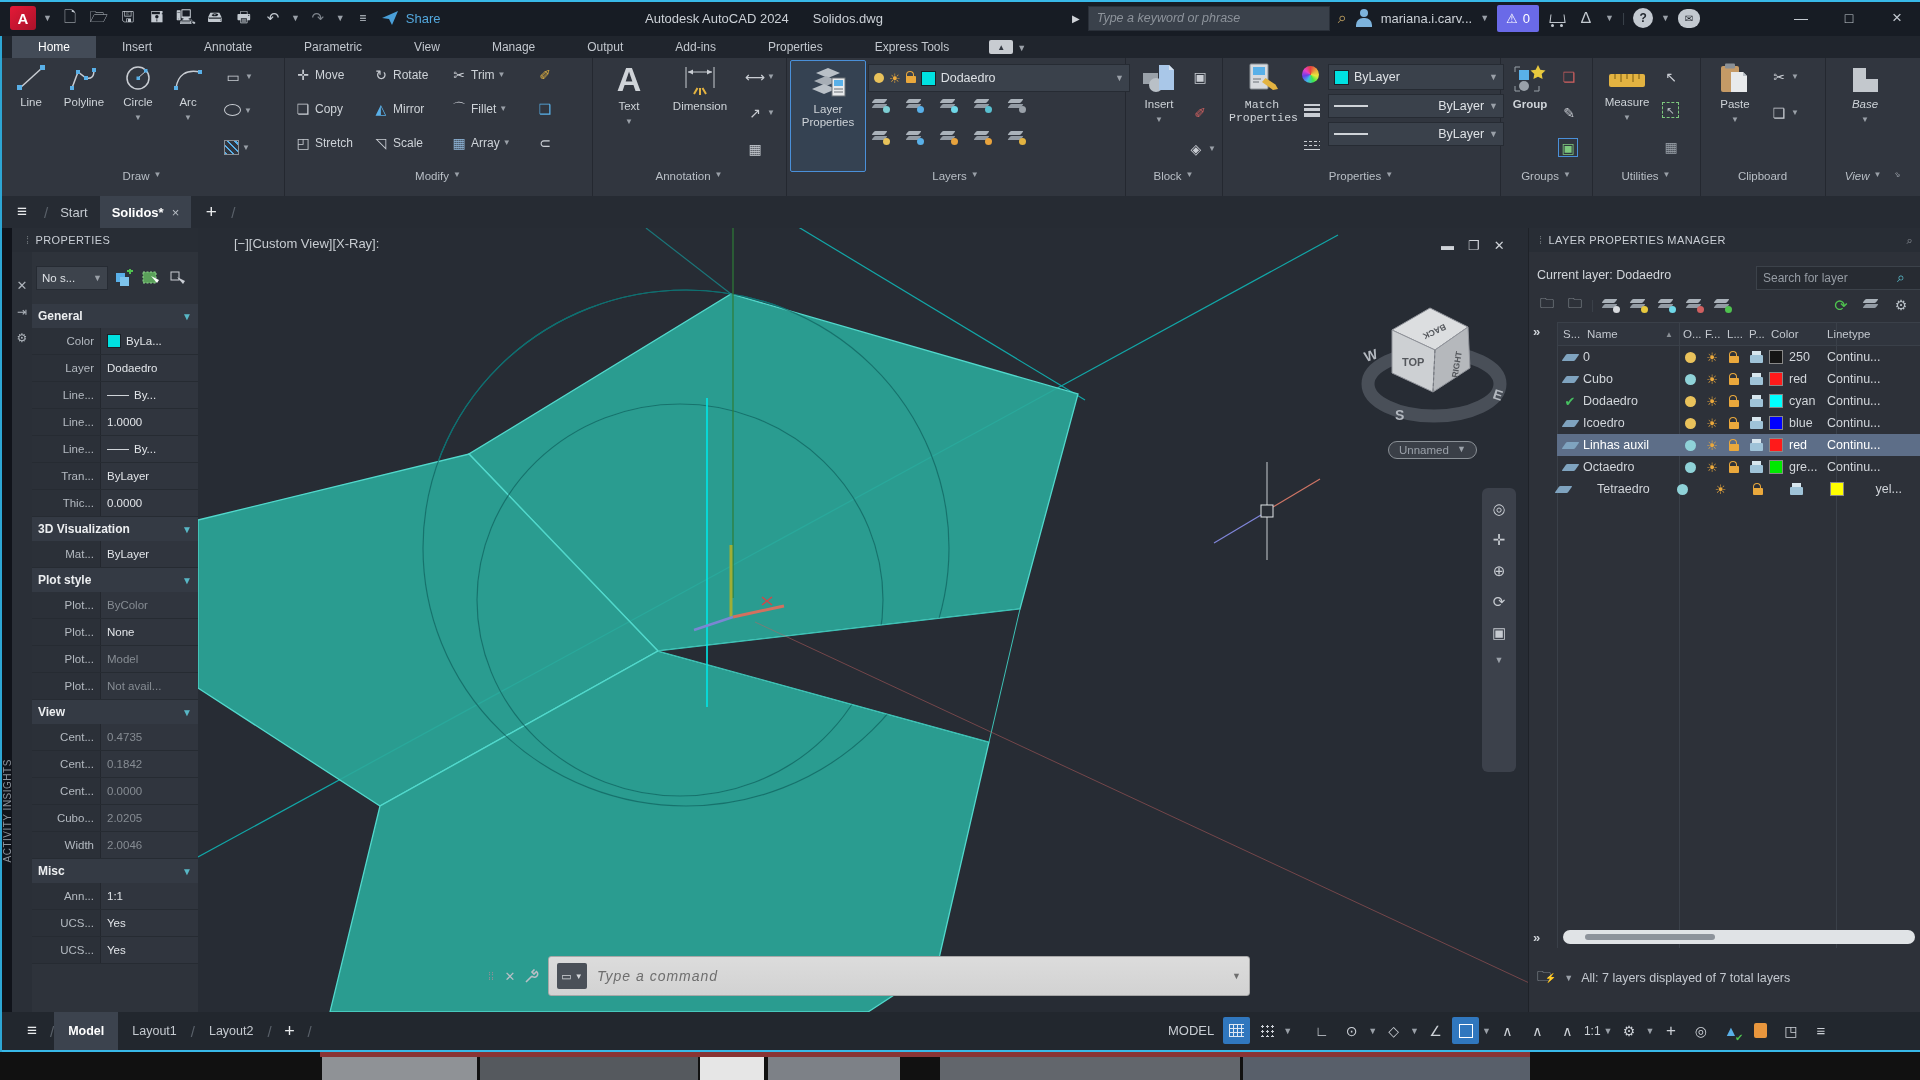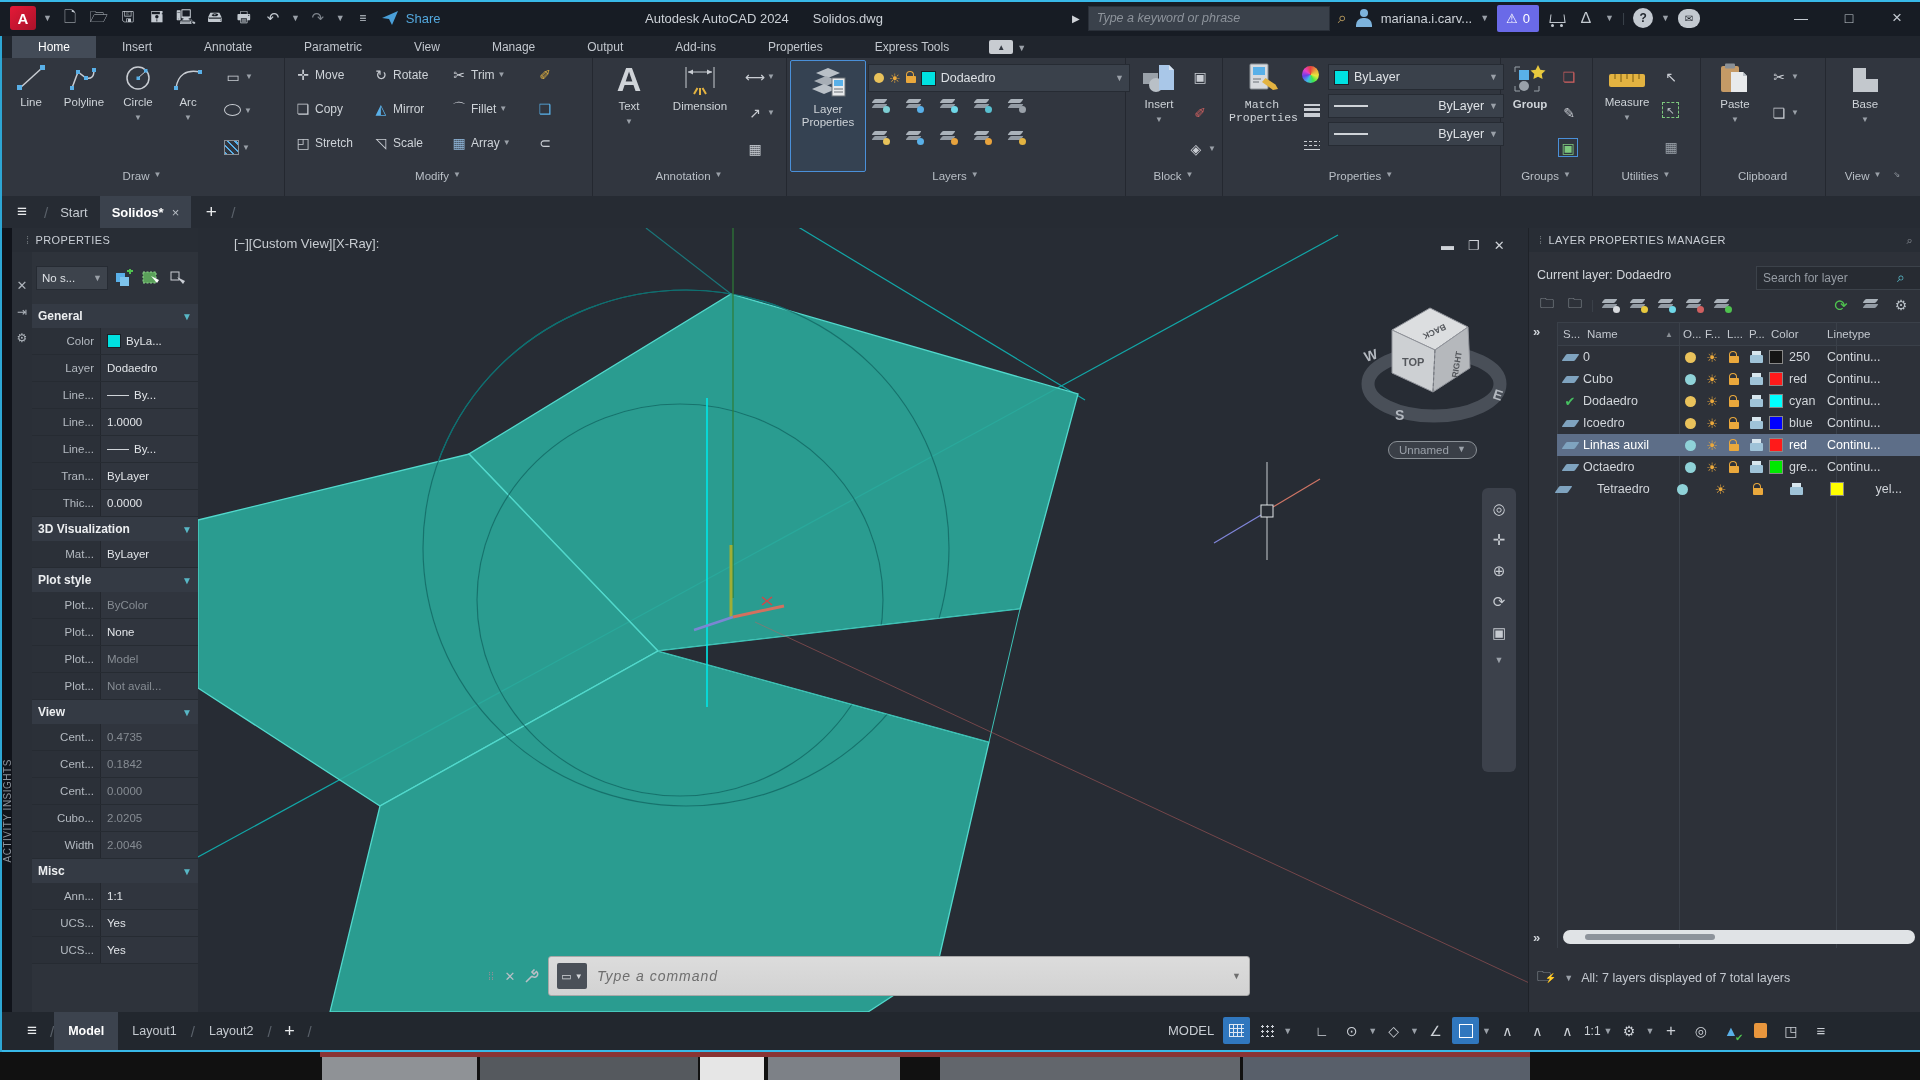--- a/index.html
+++ b/index.html
@@ -585,21 +585,21 @@
       </div>
     <div class="mini" style="left:70px;top:46px;">
         <span class="mi">❏</span>
         <span class="dn">▼</span>
       </div>
     <div class="plabel">
         <span>Clipboard</span>
       </div>
   </div>
 
-  <div class="panel" style="left:1825px;width:95px;border-right:none;">
+  <div class="panel" style="left:1825px;width:95px;border-right:none;font-style:italic;">
     <div class="bigbtn" style="left:12px;top:6px;width:56px;">
       <svg width="36" height="32" viewBox="0 0 36 32">
           <path d="M6 4 h13 v11 h12 v13 h-25 z" fill="#c3c8cd"></path>
         </svg>
       <span>Base</span>
       <span class="dn">▼</span>
     </div>
     <div class="plabel">
         <span>View</span>
         <span class="dn">▼</span>

